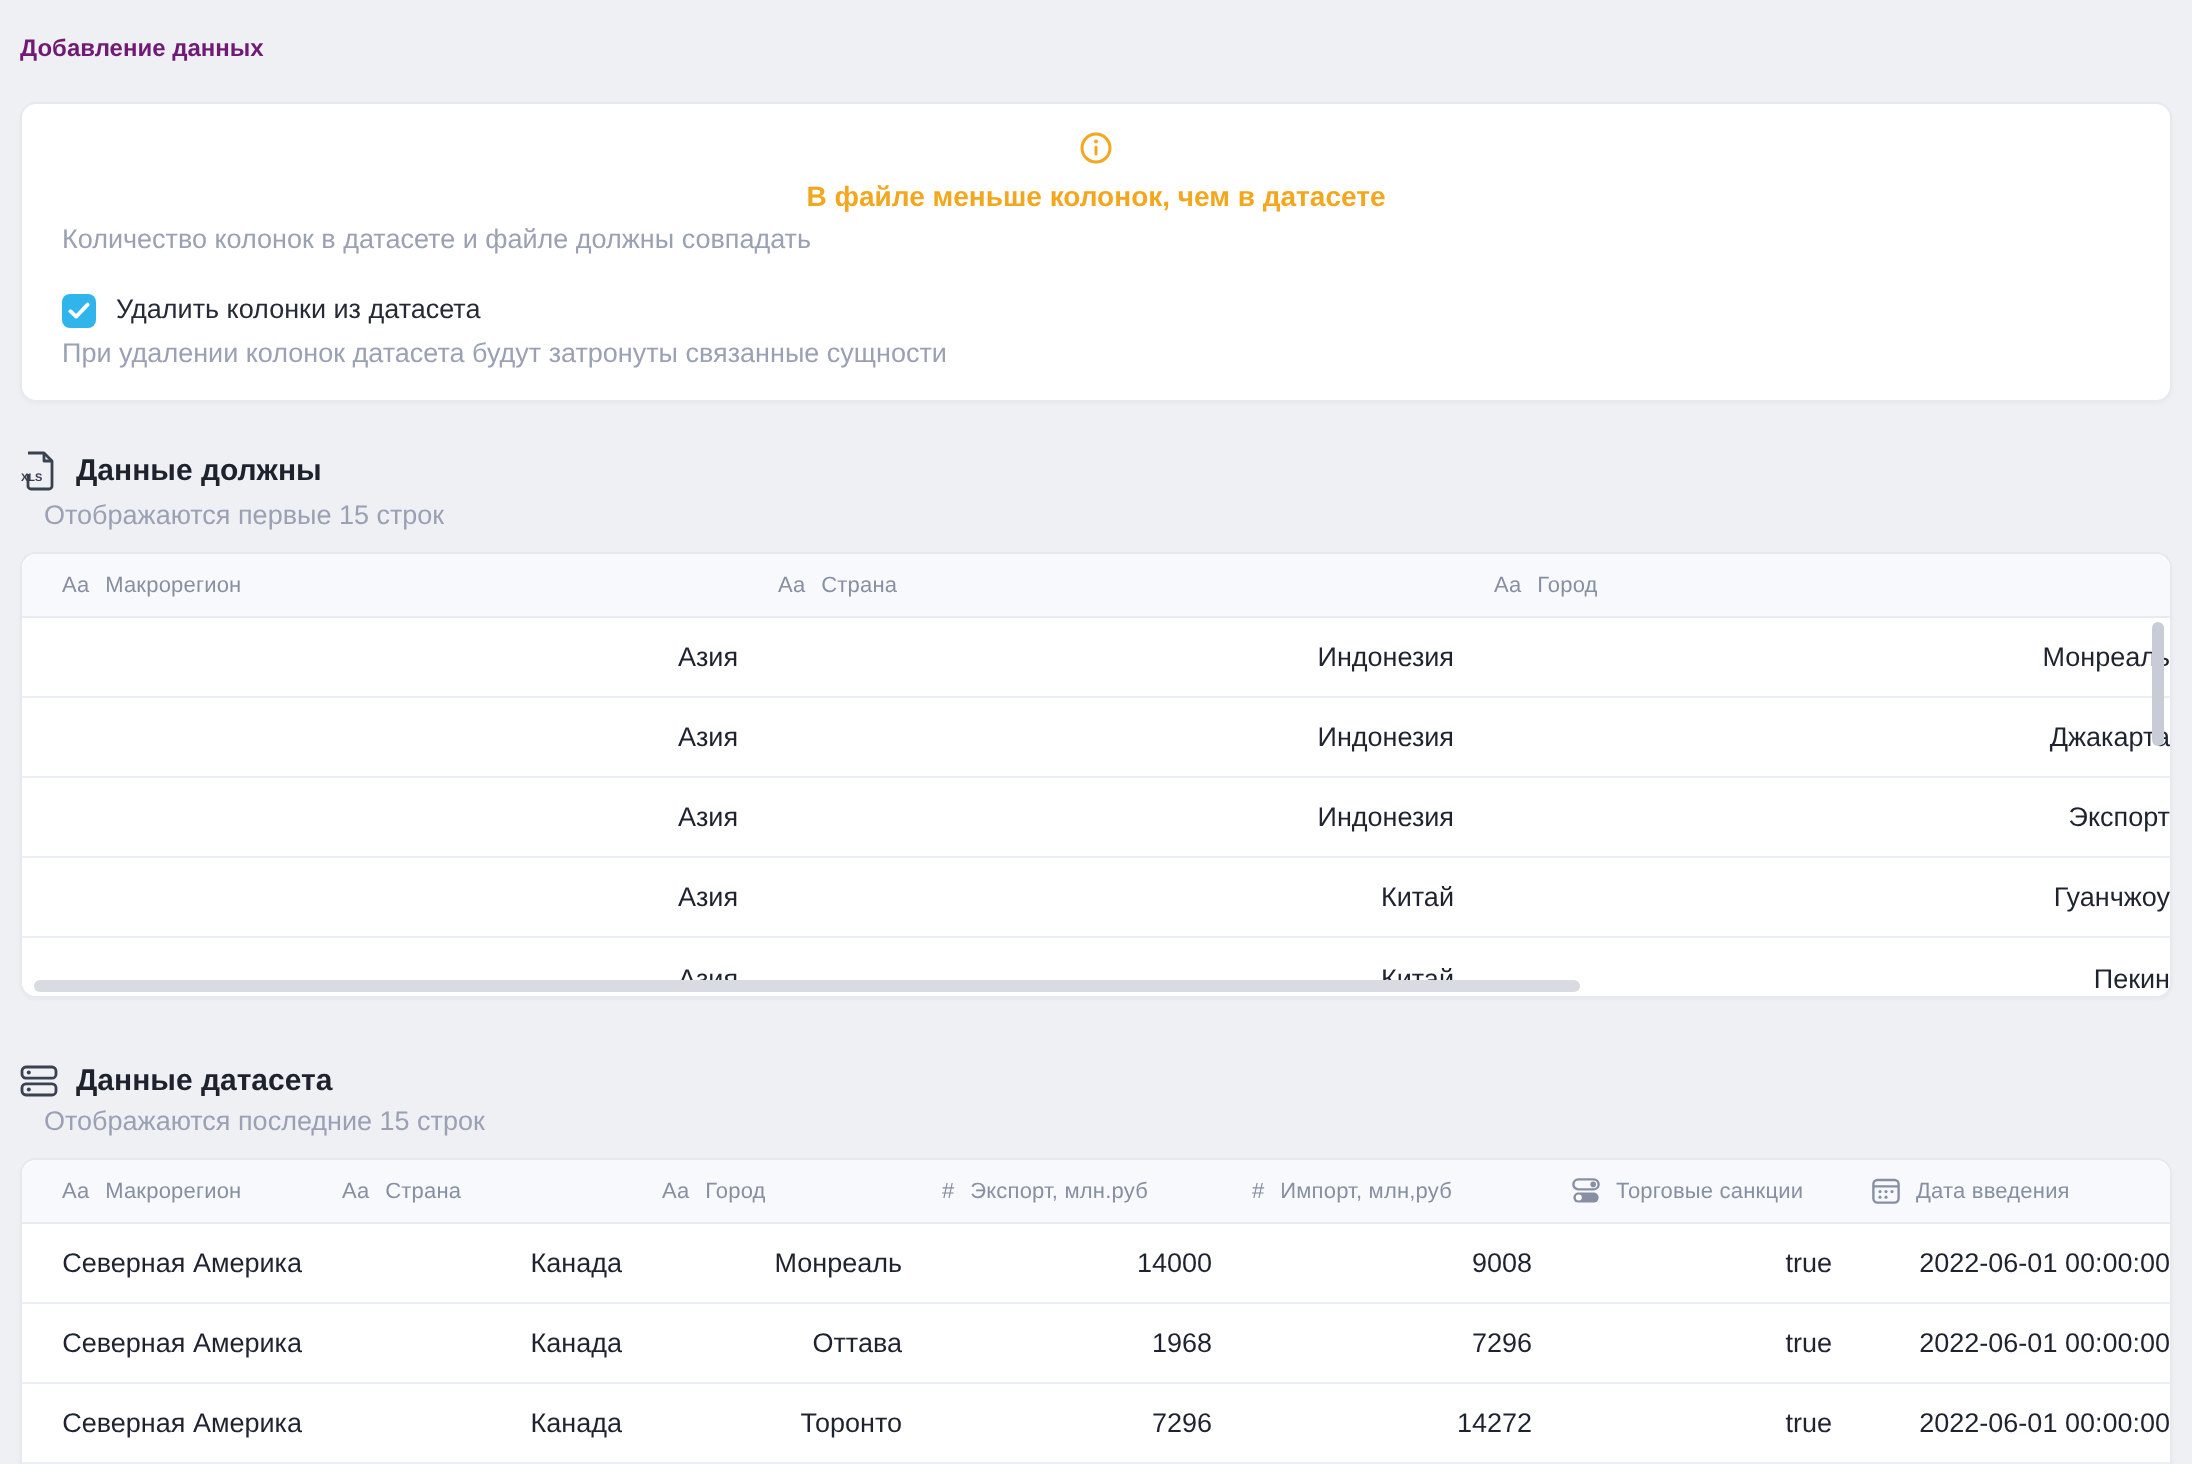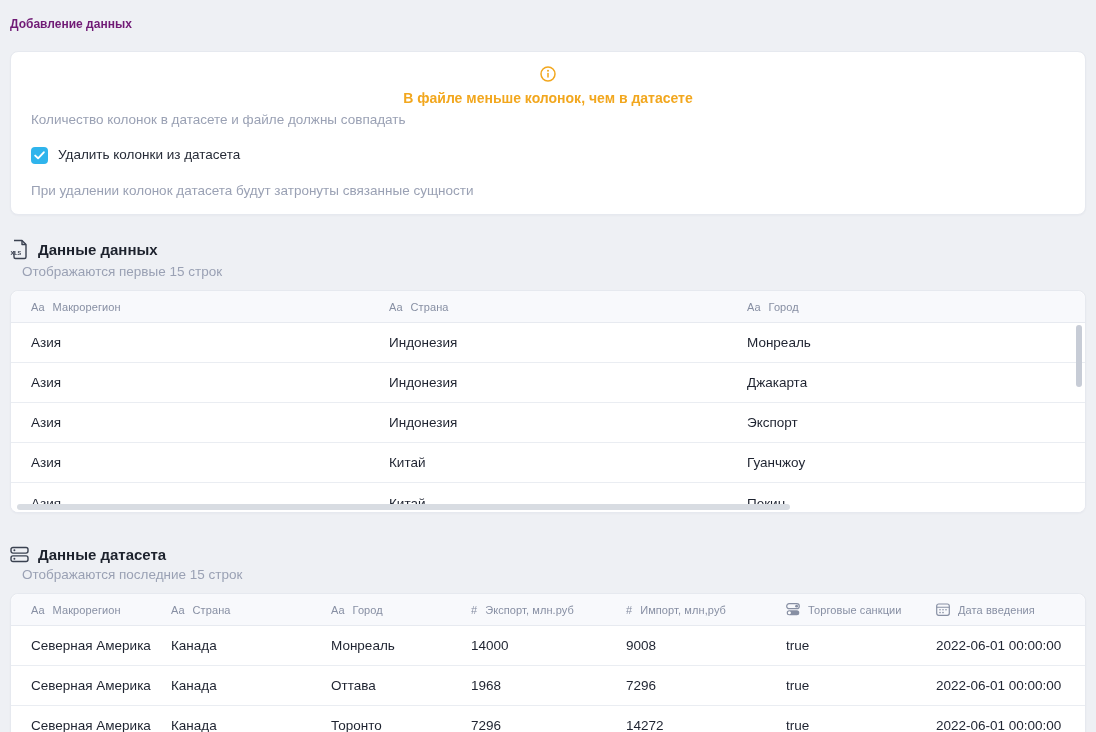--- a/index.html
+++ b/index.html
@@ -27,30 +27,30 @@
   .warn-title-row { display:flex; align-items:center; gap:8px;flex-direction:column; }
   .warn-title { font-size:14px; font-weight:bold; color:#f2a71e; }
   .warn-sub { font-size:13.5px; color:#9aa1b4; margin-top:6px; }
   .checkbox-row { display:flex; align-items:flex-start; gap:10px; margin-top:20px; }
   .checkbox {
     width:17px; height:17px; border-radius:4px;
     background:#2fb4ec; display:flex; align-items:center; justify-content:center;
     cursor:pointer; flex:0 0 auto;
   }
   .checkbox-label { font-size:13.5px; color:#252a36; }
-  .warn-note { font-size:13.5px; color:#9aa1b4; margin-top:19px; }
+  .warn-note { font-size:13.5px; color:#9aa1b4; margin-top:5px; }
 
   
   .section-head { display:flex; align-items:center; gap:9px; margin:0 0 4px 0; }
   .section-title { font-size:15px; font-weight:bold; color:#1d222d; }
   .section-sub { font-size:13.5px; color:#9aa1b4; margin:0 0 11px 12px; }
   .section-icon { flex:0 0 auto; display:flex; }
 
   
-  .tbl-card { position:relative; overflow:hidden; padding:0; }
+  .tbl-card { position:relative; overflow:hidden; padding:0;text-align:right; }
   .file-tbl-card { height:223px; margin-bottom:33px; }
   .ds-tbl-card { height:200px; border-bottom-left-radius:0; border-bottom-right-radius:0; }
 
   .thead {
     display:flex; align-items:center; height:32px;
     background:#f8f9fc; border-bottom:1px solid #e7eaf0;
     border-radius:8px 8px 0 0;
   }
   .th { display:flex; align-items:center; gap:8px; font-size:11px; color:#878fa3; }
   .thLabel { letter-spacing:0.1px; }
@@ -118,21 +118,21 @@
   </div>
 
   <div class="section-head">
     <span class="section-icon">
       <svg width="19" height="21" viewBox="0 0 19 21">
         <path d="M4 1.5 h8 l4 4 V18 a1.5 1.5 0 0 1 -1.5 1.5 H5.5 A1.5 1.5 0 0 1 4 18 V12" fill="none" stroke="#3a4150" stroke-width="1.4" stroke-linejoin="round"></path>
         <path d="M12 1.5 V5.5 H16" fill="none" stroke="#3a4150" stroke-width="1.4" stroke-linejoin="round"></path>
         <text x="0.5" y="15.5" font-size="5.5" font-weight="bold" fill="#3a4150" font-family="Liberation Sans, sans-serif">XLS</text>
       </svg>
     </span>
-    <span class="section-title">Данные данных</span>
+    <span class="section-title">Данные должны</span>
   </div>
   <div class="section-sub">Отображаются первые 15 строк</div>
 
   <div class="card tbl-card file-tbl-card">
     <div class="file-table">
         <div class="thead">
           <div class="th cell">
             <span class="tIco">Аа</span>
             <span class="thLabel">Макрорегион</span>
           </div>

